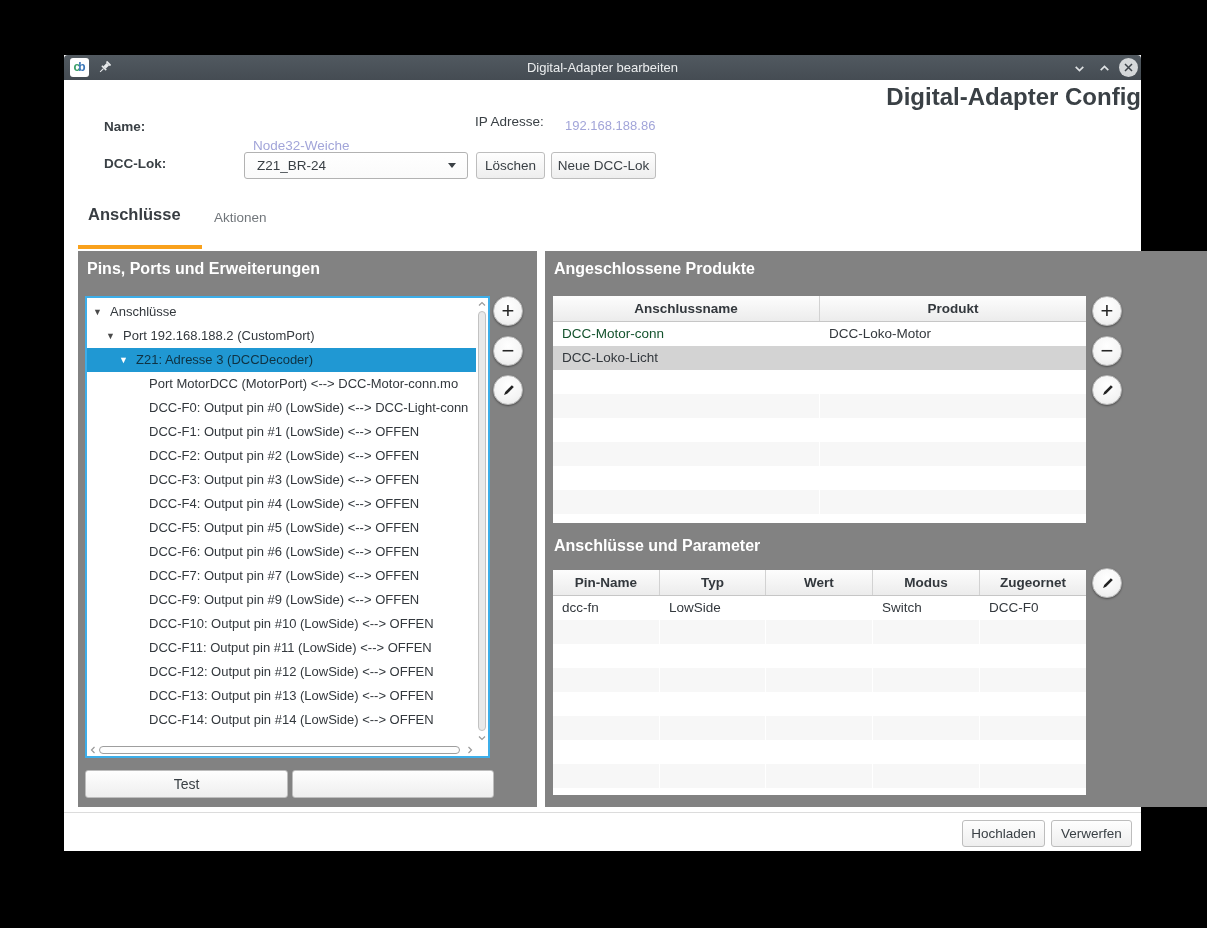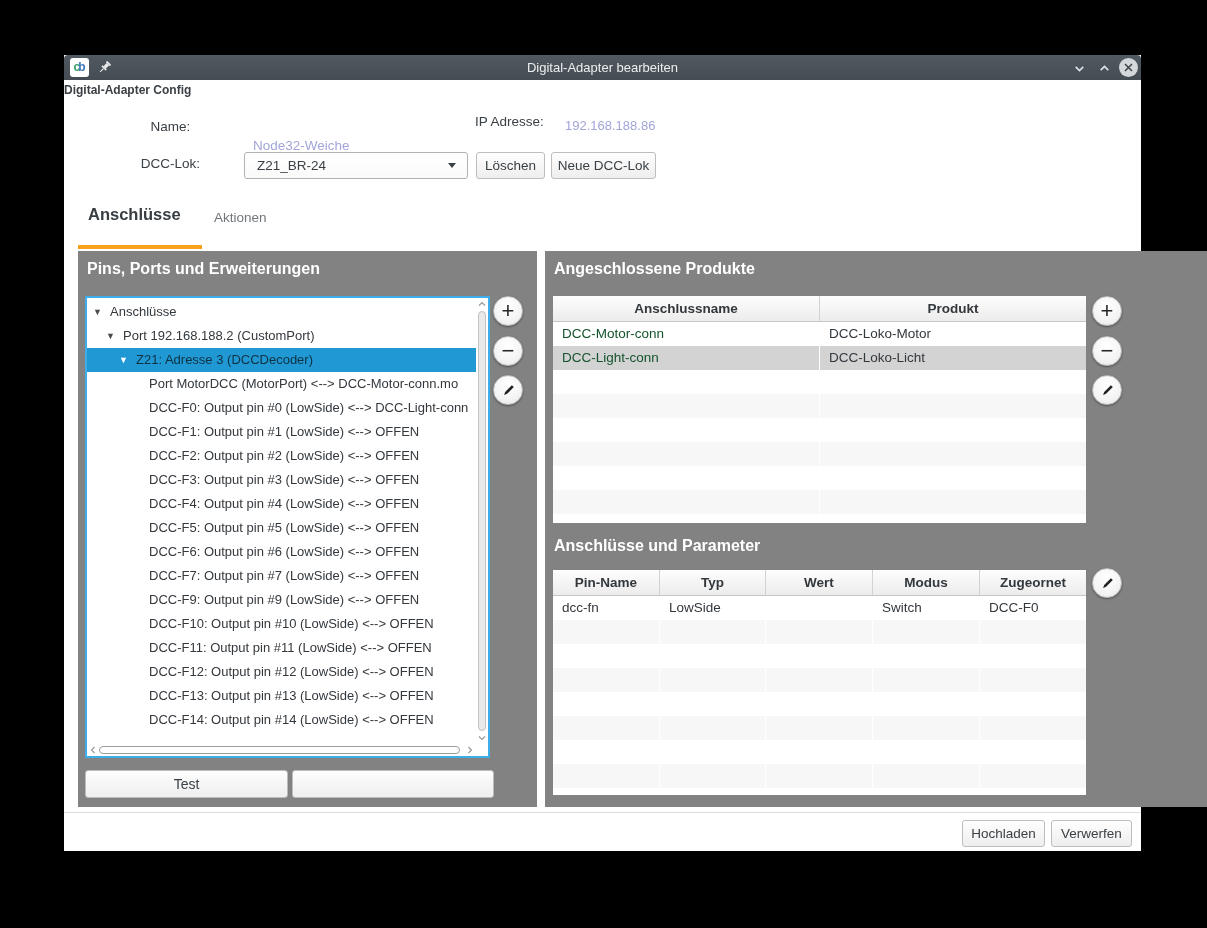--- a/index.html
+++ b/index.html
@@ -19,25 +19,25 @@
   .pin-wrap{position:absolute;left:33px;top:5px;width:15px;height:15px;}
   .tb-title{position:absolute;left:0;right:0;top:0;height:25px;line-height:25px;
     text-align:center;color:#eceeef;font-size:13px;}
   .tb-chev{position:absolute;top:6px;width:13px;height:13px;}
   .tb-chev.down{left:1009px;}
   .tb-chev.up{left:1034px;}
   .close-btn{position:absolute;left:1055px;top:3px;width:19px;height:19px;border-radius:50%;
     background:#d5d8da;display:flex;align-items:center;justify-content:center;}
 
   
-  .config-title{position:absolute;left:0;top:28px;width:100%;text-align:left;
-    font-size:12px;font-weight:bold;color:#3a4045;}
+  .config-title{position:absolute;left:0;top:28px;width:100%;text-align:right;
+    font-size:24px;font-weight:bold;color:#3a4045;}
   .lbl{position:absolute;font-size:13.5px;color:#3a4045;}
   .val{position:absolute;font-size:13.5px;color:#a2a5d9;}
-  .lbl-right{width:133px;text-align:center;left:40px;}
+  .lbl-right{width:133px;text-align:left;left:40px;font-weight:bold;}
   #name-label{top:64px;}
   #name-value{left:189px;top:83px;}
   #ip-label{left:411px;top:59px;}
   #ip-value{left:501px;top:63px;font-size:13px;}
   #dcclok-label{top:101px;}
   .combo{position:absolute;left:180px;top:97px;width:224px;height:27px;box-sizing:border-box;
     border:1px solid #b2b2b2;border-radius:3px;background:linear-gradient(#ffffff,#fafafa);}
   .combo-text{position:absolute;left:12px;top:0;line-height:25px;font-size:13.5px;color:#3a4045;}
   .combo-arrow{position:absolute;right:11px;top:10px;width:0;height:0;
     border-left:4.5px solid transparent;border-right:4.5px solid transparent;border-top:5px solid #3a4045;}
@@ -272,21 +272,20 @@
     <div class="table dim-first" id="products-table">
         <div class="tbl-header">
           <div class="tbl-hcell" style="width: 267px;">Anschlussname</div>
           <div class="tbl-hcell" style="width: 266px;">Produkt</div>
         </div>
         <div class="tbl-row">
           <div class="tbl-cell c0" style="width: 267px;">DCC-Motor-conn</div>
           <div class="tbl-cell c1" style="width: 266px;">DCC-Loko-Motor</div>
         </div>
         <div class="tbl-row sel">
-          <div class="tbl-cell c0" style="width: 267px;">DCC-Light-conn</div>
           <div class="tbl-cell c1" style="width: 266px;">DCC-Loko-Licht</div>
         </div>
         <div class="tbl-row">
           <div class="tbl-cell c0" style="width: 267px;"></div>
           <div class="tbl-cell c1" style="width: 266px;"></div>
         </div>
         <div class="tbl-row pale">
           <div class="tbl-cell c0" style="width: 267px;"></div>
           <div class="tbl-cell c1" style="width: 266px;"></div>
         </div>

